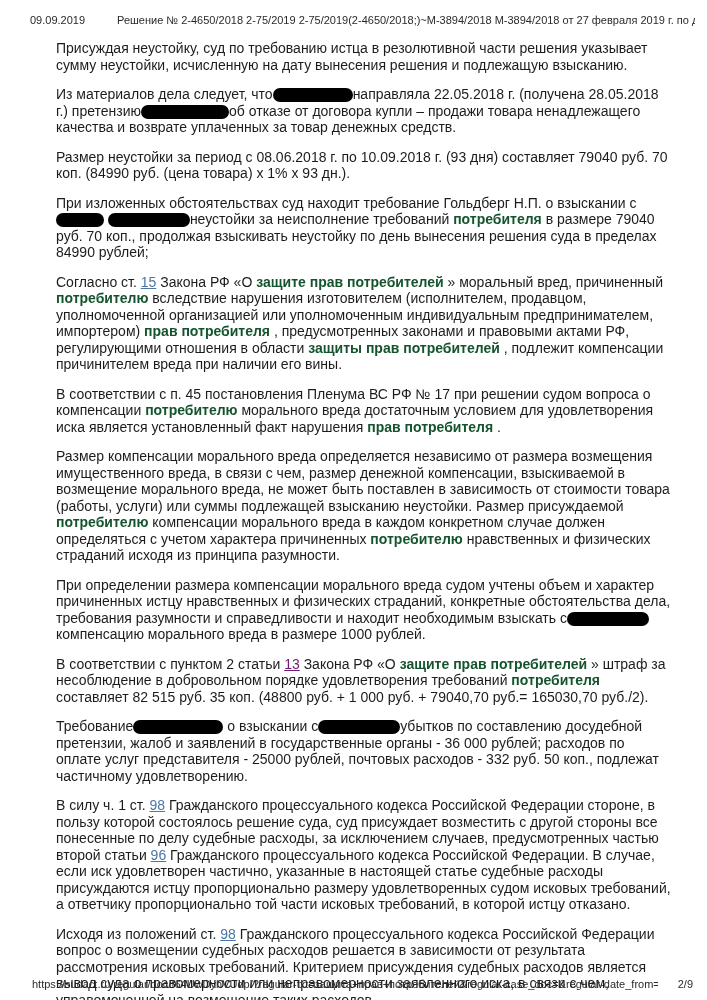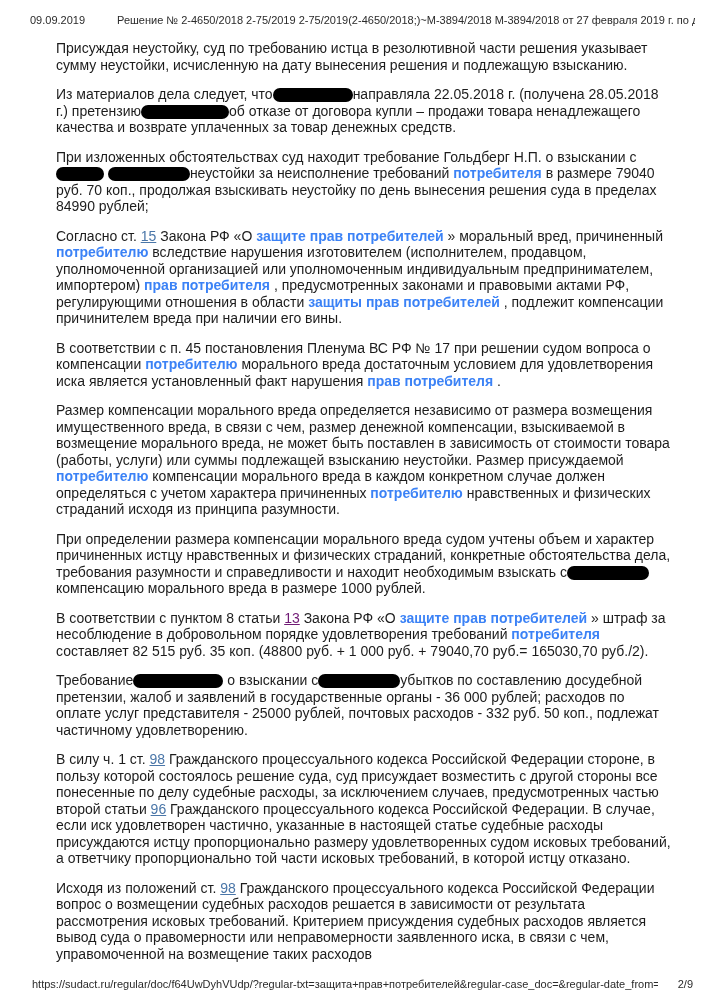--- a/index.html
+++ b/index.html
@@ -38,21 +38,21 @@
     top: 40px;
     left: 40px;
     width: 632px;
   }
   .doc-body p {
     margin: 0 0 13px 16px;
     font-size: 14px;
     line-height: 16.5px;
     text-align: left;
   }
-  .doc-body b { font-weight: bold; color: #3b82f6; }
+  .doc-body b { font-weight: bold; color: #14532d; }
   a.statute-link {
     color: #4a76a8;
     text-decoration: underline;
     cursor: pointer;
   }
   .redaction {
     display: inline-block;
     height: 14px;
     background: #000000;
     border-radius: 8px;
@@ -80,26 +80,27 @@
 <body>
 
 <div class="print-header">
   <span class="hdr-date">09.09.2019</span>
   <span class="hdr-title">Решение № 2-4650/2018 2-75/2019 2-75/2019(2-4650/2018;)~М-3894/2018 М-3894/2018 от 27 февраля 2019 г. по делу № 2-4…</span>
 </div>
 
 <div class="doc-body">
     <p><span>Присуждая неустойку, суд по требованию истца в резолютивной части решения указывает сумму неустойки, исчисленную на дату вынесения решения и подлежащую взысканию.</span></p>
     <p><span>Из материалов дела следует, что</span><span class="redaction" style="width: 80px; background: rgb(0, 0, 0);"></span><span>направляла 22.05.2018 г. (получена 28.05.2018 г.) претензию</span><span class="redaction" style="width: 88px; background: rgb(0, 0, 0);"></span><span>об отказе от договора купли – продажи товара ненадлежащего качества и возврате уплаченных за товар денежных средств.</span></p>
+    <p><span>Размер неустойки за период с 08.06.2018 г. по 10.09.2018 г. (93 дня) составляет 79040 руб. 70 коп. (84990 руб. (цена товара) х 1% х 93 дн.).</span></p>
     <p><span>При изложенных обстоятельствах суд находит требование Гольдберг Н.П. о взыскании с</span><span class="redaction" style="width: 48px; background: rgb(0, 0, 0);"></span><span> </span><span class="redaction" style="width: 82px; background: rgb(0, 0, 0);"></span><span>неустойки за неисполнение требований </span><b>потребителя</b><span> в размере 79040 руб. 70 коп., продолжая взыскивать неустойку по день вынесения решения суда в пределах 84990 рублей;</span></p>
     <p><span>Согласно ст. </span><a class="statute-link" style="color: rgb(74, 118, 168);">15</a><span> Закона РФ «О </span><b>защите прав потребителей</b><span> » моральный вред, причиненный </span><b>потребителю</b><span> вследствие нарушения изготовителем (исполнителем, продавцом, уполномоченной организацией или уполномоченным индивидуальным предпринимателем, импортером) </span><b>прав потребителя</b><span> , предусмотренных законами и правовыми актами РФ, регулирующими отношения в области </span><b>защиты прав потребителей</b><span> , подлежит компенсации причинителем вреда при наличии его вины.</span></p>
     <p><span>В соответствии с п. 45 постановления Пленума ВС РФ № 17 при решении судом вопроса о компенсации </span><b>потребителю</b><span> морального вреда достаточным условием для удовлетворения иска является установленный факт нарушения </span><b>прав потребителя</b><span> .</span></p>
     <p><span>Размер компенсации морального вреда определяется независимо от размера возмещения имущественного вреда, в связи с чем, размер денежной компенсации, взыскиваемой в возмещение морального вреда, не может быть поставлен в зависимость от стоимости товара (работы, услуги) или суммы подлежащей взысканию неустойки. Размер присуждаемой </span><b>потребителю</b><span> компенсации морального вреда в каждом конкретном случае должен определяться с учетом характера причиненных </span><b>потребителю</b><span> нравственных и физических страданий исходя из принципа разумности.</span></p>
     <p><span>При определении размера компенсации морального вреда судом учтены объем и характер причиненных истцу нравственных и физических страданий, конкретные обстоятельства дела, требования разумности и справедливости и находит необходимым взыскать с</span><span class="redaction" style="width: 82px; background: rgb(0, 0, 0);"></span><span> компенсацию морального вреда в размере 1000 рублей.</span></p>
-    <p><span>В соответствии с пунктом 8 статьи </span><a class="statute-link" style="color: #701a75;">13</a><span> Закона РФ «О </span><b>защите прав потребителей</b><span> » штраф за несоблюдение в добровольном порядке удовлетворения требований </span><b>потребителя</b><span> составляет 82 515 руб. 35 коп. (48800 руб. + 1 000 руб. + 79040,70 руб.= 165030,70 руб./2).</span></p>
+    <p><span>В соответствии с пунктом 2 статьи </span><a class="statute-link" style="color: #701a75;">13</a><span> Закона РФ «О </span><b>защите прав потребителей</b><span> » штраф за несоблюдение в добровольном порядке удовлетворения требований </span><b>потребителя</b><span> составляет 82 515 руб. 35 коп. (48800 руб. + 1 000 руб. + 79040,70 руб.= 165030,70 руб./2).</span></p>
     <p><span>Требование</span><span class="redaction" style="width: 90px; background: rgb(0, 0, 0);"></span><span> о взыскании с</span><span class="redaction" style="width: 82px; background: rgb(0, 0, 0);"></span><span>убытков по составлению досудебной претензии, жалоб и заявлений в государственные органы - 36 000 рублей; расходов по оплате услуг представителя - 25000 рублей, почтовых расходов - 332 руб. 50 коп., подлежат частичному удовлетворению.</span></p>
     <p><span>В силу ч. 1 ст. </span><a class="statute-link" style="color: rgb(74, 118, 168);">98</a><span> Гражданского процессуального кодекса Российской Федерации стороне, в пользу которой состоялось решение суда, суд присуждает возместить с другой стороны все понесенные по делу судебные расходы, за исключением случаев, предусмотренных частью второй статьи </span><a class="statute-link" style="color: rgb(74, 118, 168);">96</a><span> Гражданского процессуального кодекса Российской Федерации. В случае, если иск удовлетворен частично, указанные в настоящей статье судебные расходы присуждаются истцу пропорционально размеру удовлетворенных судом исковых требований, а ответчику пропорционально той части исковых требований, в которой истцу отказано.</span></p>
     <p><span>Исходя из положений ст. </span><a class="statute-link" style="color: rgb(74, 118, 168);">98</a><span> Гражданского процессуального кодекса Российской Федерации вопрос о возмещении судебных расходов решается в зависимости от результата рассмотрения исковых требований. Критерием присуждения судебных расходов является вывод суда о правомерности или неправомерности заявленного иска, в связи с чем, управомоченной на возмещение таких расходов</span></p>
   </div>
 
 <div class="print-footer">
   <span class="ftr-url">https://sudact.ru/regular/doc/f64UwDyhVUdp/?regular-txt=защита+прав+потребителей&amp;regular-case_doc=&amp;regular-date_from=&amp;regular-date_t…</span>
   <span class="ftr-page">2/9</span>
 </div>
 

